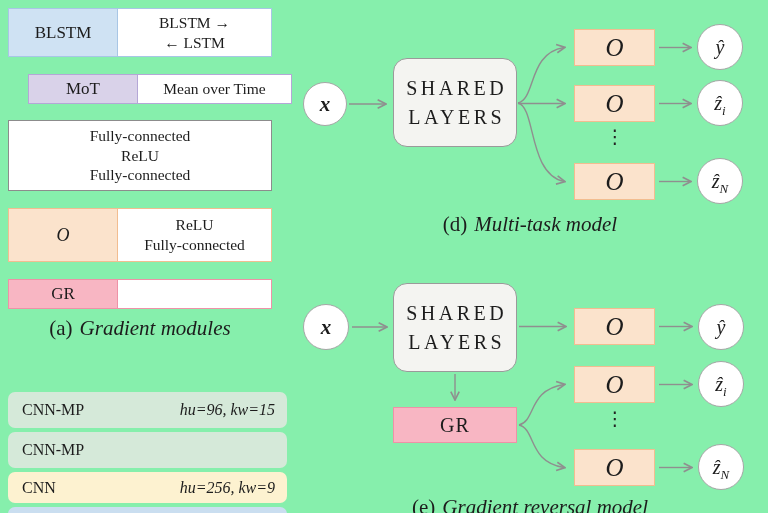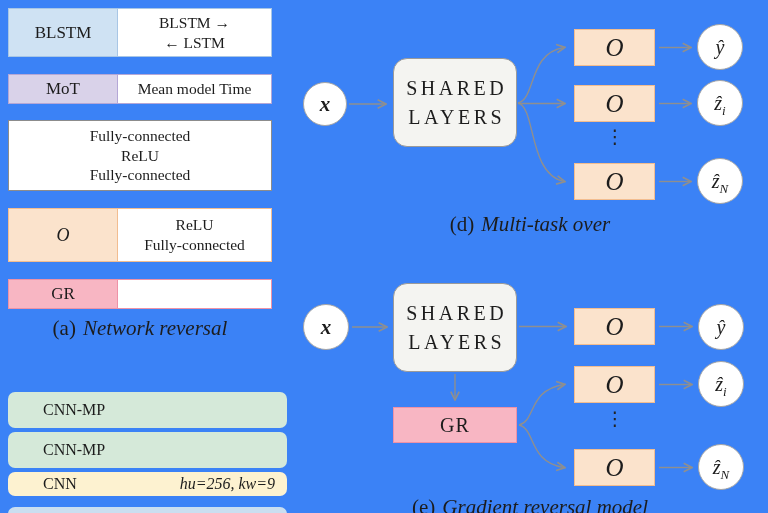--- a/index.html
+++ b/index.html
@@ -1,30 +1,30 @@
 <!DOCTYPE html>
 <html><head>
 <meta charset="utf-8">
 <style>
   html,body{margin:0;padding:0;background:#fff;}
-  .page{position:relative;width:768px;height:513px;background:#3b82f6;overflow:hidden;
+  .page{position:relative;width:768px;height:513px;background:#86efac;overflow:hidden;
         font-family:"Liberation Serif", serif;color:#1c1c1c;}
 
   
   .lrow{position:absolute;left:8px;width:264px;display:flex;border:1px solid #999;background:#fff;box-sizing:border-box;}
   .lkey{width:109px;display:flex;align-items:center;justify-content:center;
         font-size:17px;border-right:1px solid #999;box-sizing:border-box;}
   .lkey.italic{font-style:italic;font-size:18px;}
   .ldesc{flex:1;display:flex;flex-direction:column;align-items:center;justify-content:center;
          font-size:15.5px;line-height:1.28;background:#fff;}
 
   
   .trow{position:absolute;left:8px;width:279px;border-radius:7px;display:flex;align-items:center;
         font-size:16px;box-sizing:border-box;}
-  .trow .tname{margin-left:35px;}
+  .trow .tname{padding-left:14px;}
   .trow .tparams{margin-left:auto;padding-right:12px;font-style:italic;}
 
   
   .circle{position:absolute;border-radius:50%;background:#fff;border:1.4px solid #a6a6a6;
           display:flex;align-items:center;justify-content:center;box-sizing:border-box;}
   .xlabel{font-weight:bold;font-style:italic;font-size:21px;}
   .outlabel{font-style:italic;font-size:20px;}
   .outlabel sub{font-size:13px;line-height:0;}
   .sharedbox{position:absolute;left:393px;width:124px;height:89px;border-radius:14px;
              background:#f4f4f1;border:1.5px solid #9a9a9a;display:flex;flex-direction:column;
@@ -79,26 +79,26 @@
   <div class="lrow" style="top: 8px; height: 49px; border-color: rgb(168, 198, 229);">
     <div class="lkey" style="background-color: rgb(207, 226, 243); border-right-color: rgb(168, 198, 229);">
       <span>BLSTM</span>
     </div>
     <div class="ldesc">
       <div>BLSTM →</div>
       <div>← LSTM</div>
     </div>
   </div>
 
-  <div class="lrow" style="top: 74px; height: 30px; border-color: rgb(180, 167, 214);">
+  <div class="lrow" style="top: 74px; height: 30px; border-color: rgb(180, 167, 214); margin-left: 20px;">
     <div class="lkey" style="background-color: rgb(217, 210, 233); border-right-color: rgb(180, 167, 214);">
       <span>MoT</span>
     </div>
     <div class="ldesc">
-      <div>Mean model Time</div>
+      <div>Mean over Time</div>
     </div>
   </div>
 
   <div class="lrow" style="top: 120px; height: 71px; border-color: rgb(140, 140, 140);">
     <div class="ldesc">
       <div>Fully-connected</div>
       <div>ReLU</div>
       <div>Fully-connected</div>
     </div>
   </div>
@@ -113,30 +113,31 @@
     </div>
   </div>
 
   <div class="lrow" style="top: 279px; height: 30px; border-color: rgb(238, 146, 167);">
     <div class="lkey" style="background-color: rgb(248, 182, 195); border-right-color: rgb(238, 146, 167);">
       <span>GR</span>
     </div>
   </div>
 
   <div class="caption" style="left:8px;width:264px;top:316px">
-    <span class="prefix">(a)</span><span class="ctext">Network reversal</span>
+    <span class="prefix">(a)</span><span class="ctext">Gradient modules</span>
   </div>
 
   <div class="trow" style="top: 392px; height: 36px; background-color: rgb(213, 233, 217);">
     <span class="tname">CNN-MP</span>
+    <span class="tparams">hu=96, kw=15</span>
   </div>
   <div class="trow" style="top: 432px; height: 36px; background-color: rgb(213, 233, 217);">
     <span class="tname">CNN-MP</span>
   </div>
-  <div class="trow" style="top: 472px; height: 24px; background-color: rgb(253, 242, 208);">
+  <div class="trow" style="top: 472px; height: 31px; background-color: rgb(253, 242, 208);">
     <span class="tname">CNN</span>
     <span class="tparams">hu=256, kw=9</span>
   </div>
   <div class="trow" style="top: 507px; height: 20px; background-color: rgb(202, 222, 240);"></div>
 
   <div class="circle" style="left:303px;top:82px;width:44px;height:44px">
     <span class="xlabel">x</span>
   </div>
   <div class="sharedbox" style="top:58px">
     <div>SHARED</div>
@@ -155,21 +156,21 @@
   <div class="circle" style="left:697px;top:24px;width:46px;height:46px">
     <span class="outlabel">ŷ</span>
   </div>
   <div class="circle" style="left:697px;top:80px;width:46px;height:46px">
     <span class="outlabel"><span>ẑ</span><sub>i</sub></span>
   </div>
   <div class="circle" style="left:697px;top:158px;width:46px;height:46px">
     <span class="outlabel"><span>ẑ</span><sub>N</sub></span>
   </div>
   <div class="caption" style="left:330px;width:400px;top:212px">
-    <span class="prefix">(d)</span><span class="ctext">Multi-task over</span>
+    <span class="prefix">(d)</span><span class="ctext">Multi-task model</span>
   </div>
 
   <div class="circle" style="left:303px;top:304px;width:46px;height:46px">
     <span class="xlabel">x</span>
   </div>
   <div class="sharedbox" style="top:283px">
     <div>SHARED</div>
     <div>LAYERS</div>
   </div>
   <div class="grbox" style="top: 407px; background-color: rgb(248, 182, 195); border-color: rgb(238, 146, 167);">

